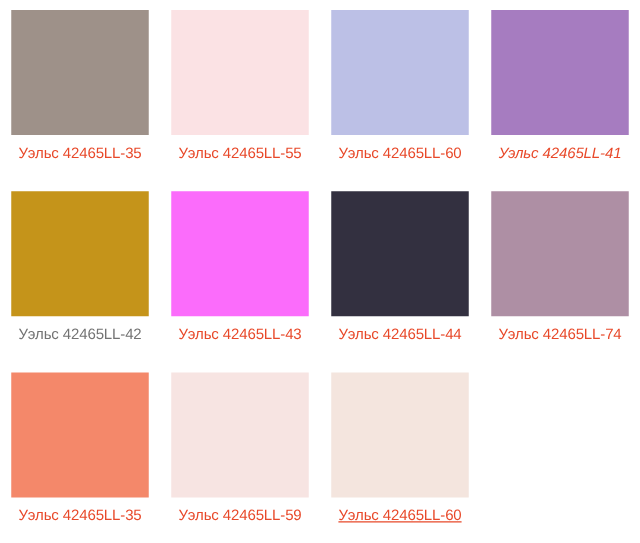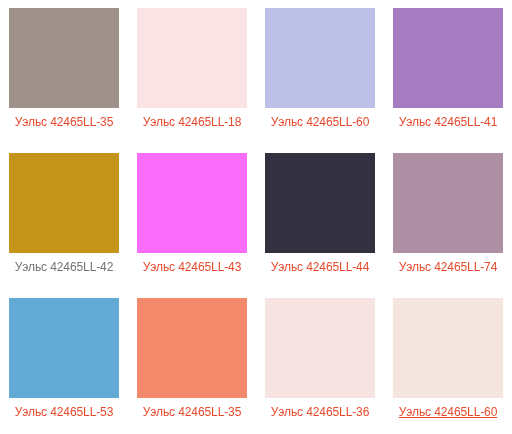--- a/index.html
+++ b/index.html
@@ -57,31 +57,31 @@
 
 <div class="swatch-grid">
 
   <div class="swatch-cell">
     <span class="swatch-chip" style="background-color: rgb(158, 145, 137);"></span>
     <a class="swatch-label" href="#" style="color: rgb(232, 73, 42);">Уэльс 42465LL-35</a>
   </div>
 
   <div class="swatch-cell">
     <span class="swatch-chip" style="background-color: rgb(251, 226, 228);"></span>
-    <a class="swatch-label" href="#" style="color: rgb(232, 73, 42);">Уэльс 42465LL-18</a>
+    <a class="swatch-label" href="#" style="color: rgb(232, 73, 42);">Уэльс 42465LL-55</a>
   </div>
 
   <div class="swatch-cell">
     <span class="swatch-chip" style="background-color: rgb(188, 192, 230);"></span>
     <a class="swatch-label" href="#" style="color: rgb(232, 73, 42);">Уэльс 42465LL-60</a>
   </div>
 
   <div class="swatch-cell">
     <span class="swatch-chip" style="background-color: rgb(166, 124, 192);"></span>
-    <a class="swatch-label" href="#" style="color: rgb(232, 73, 42);">Уэльс 42465LL-41</a>
+    <a class="swatch-label" href="#" style="color: rgb(232, 73, 42); font-style: italic;">Уэльс 42465LL-41</a>
   </div>
 
   <div class="swatch-cell">
     <span class="swatch-chip" style="background-color: rgb(197, 148, 26);"></span>
     <a class="swatch-label" href="#" style="color: #737373;">Уэльс 42465LL-42</a>
   </div>
 
   <div class="swatch-cell">
     <span class="swatch-chip" style="background-color: rgb(251, 108, 251);"></span>
     <a class="swatch-label" href="#" style="color: rgb(232, 73, 42);">Уэльс 42465LL-43</a>
@@ -90,33 +90,29 @@
   <div class="swatch-cell">
     <span class="swatch-chip" style="background-color: rgb(51, 48, 64);"></span>
     <a class="swatch-label" href="#" style="color: rgb(232, 73, 42);">Уэльс 42465LL-44</a>
   </div>
 
   <div class="swatch-cell">
     <span class="swatch-chip" style="background-color: rgb(174, 143, 164);"></span>
     <a class="swatch-label" href="#" style="color: rgb(232, 73, 42);">Уэльс 42465LL-74</a>
   </div>
 
-  <div class="swatch-cell">
-    <span class="swatch-chip" style="background-color: rgb(100, 170, 215);"></span>
-    <a class="swatch-label" href="#" style="color: rgb(232, 73, 42);">Уэльс 42465LL-53</a>
-  </div>
 
   <div class="swatch-cell">
     <span class="swatch-chip" style="background-color: rgb(244, 136, 106);"></span>
     <a class="swatch-label" href="#" style="color: rgb(232, 73, 42);">Уэльс 42465LL-35</a>
   </div>
 
   <div class="swatch-cell">
     <span class="swatch-chip" style="background-color: rgb(247, 228, 226);"></span>
-    <a class="swatch-label" href="#" style="color: rgb(232, 73, 42);">Уэльс 42465LL-36</a>
+    <a class="swatch-label" href="#" style="color: rgb(232, 73, 42);">Уэльс 42465LL-59</a>
   </div>
 
   <div class="swatch-cell">
     <span class="swatch-chip" style="background-color: rgb(244, 229, 222);"></span>
     <a class="swatch-label" href="#" style="color: rgb(232, 73, 42); text-decoration: underline;">Уэльс 42465LL-60</a>
   </div>
 
 </div>
 
 </body></html>

